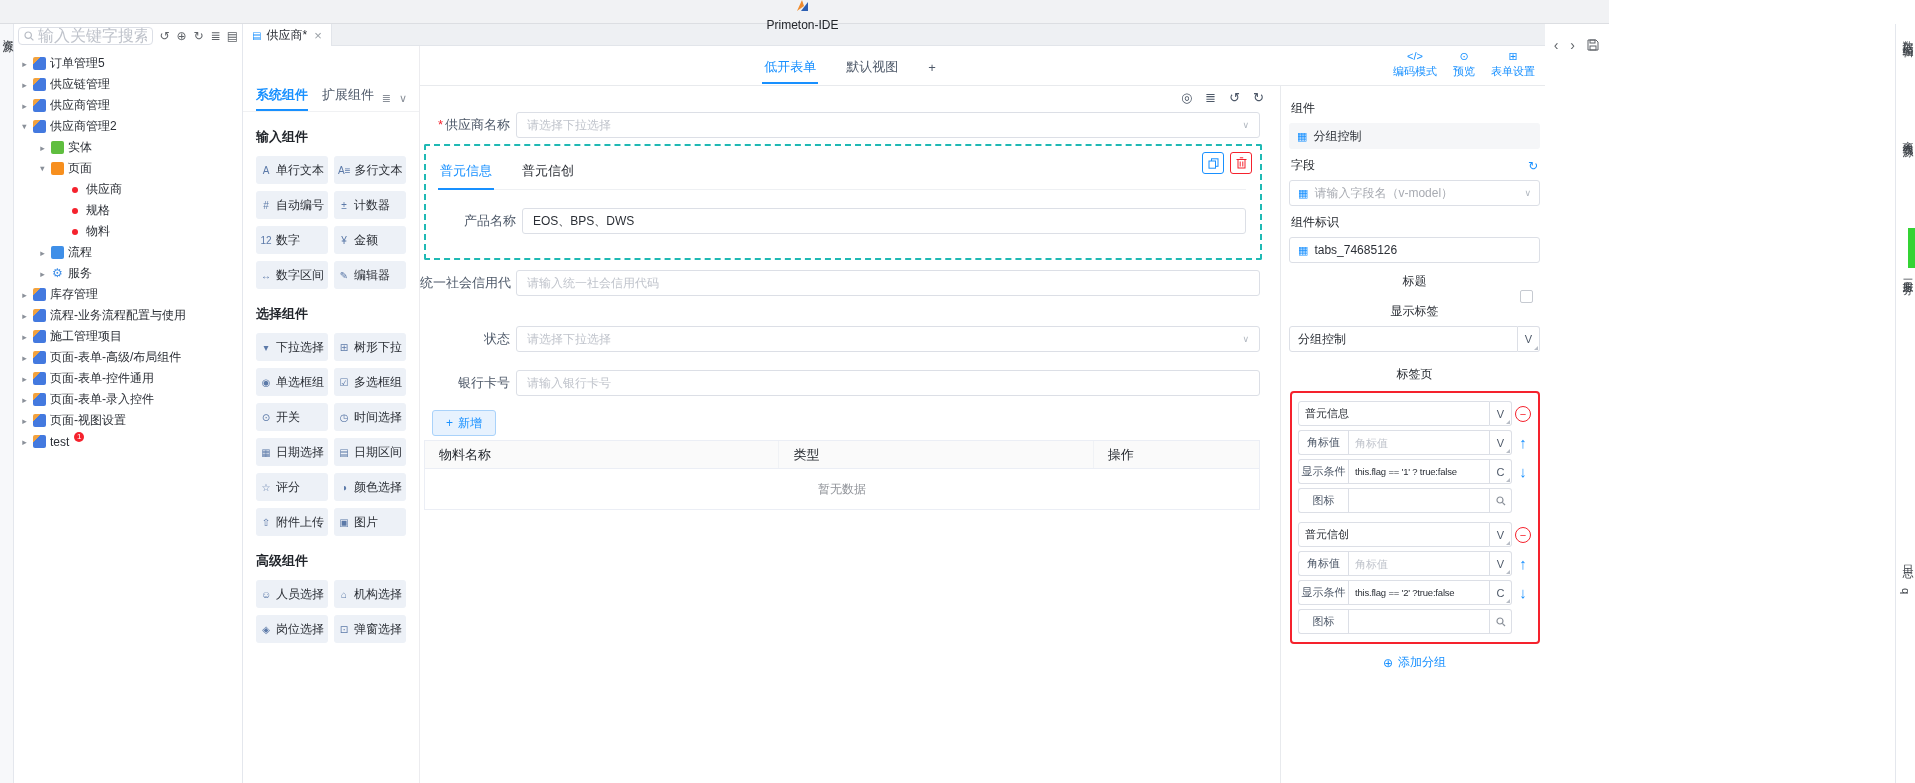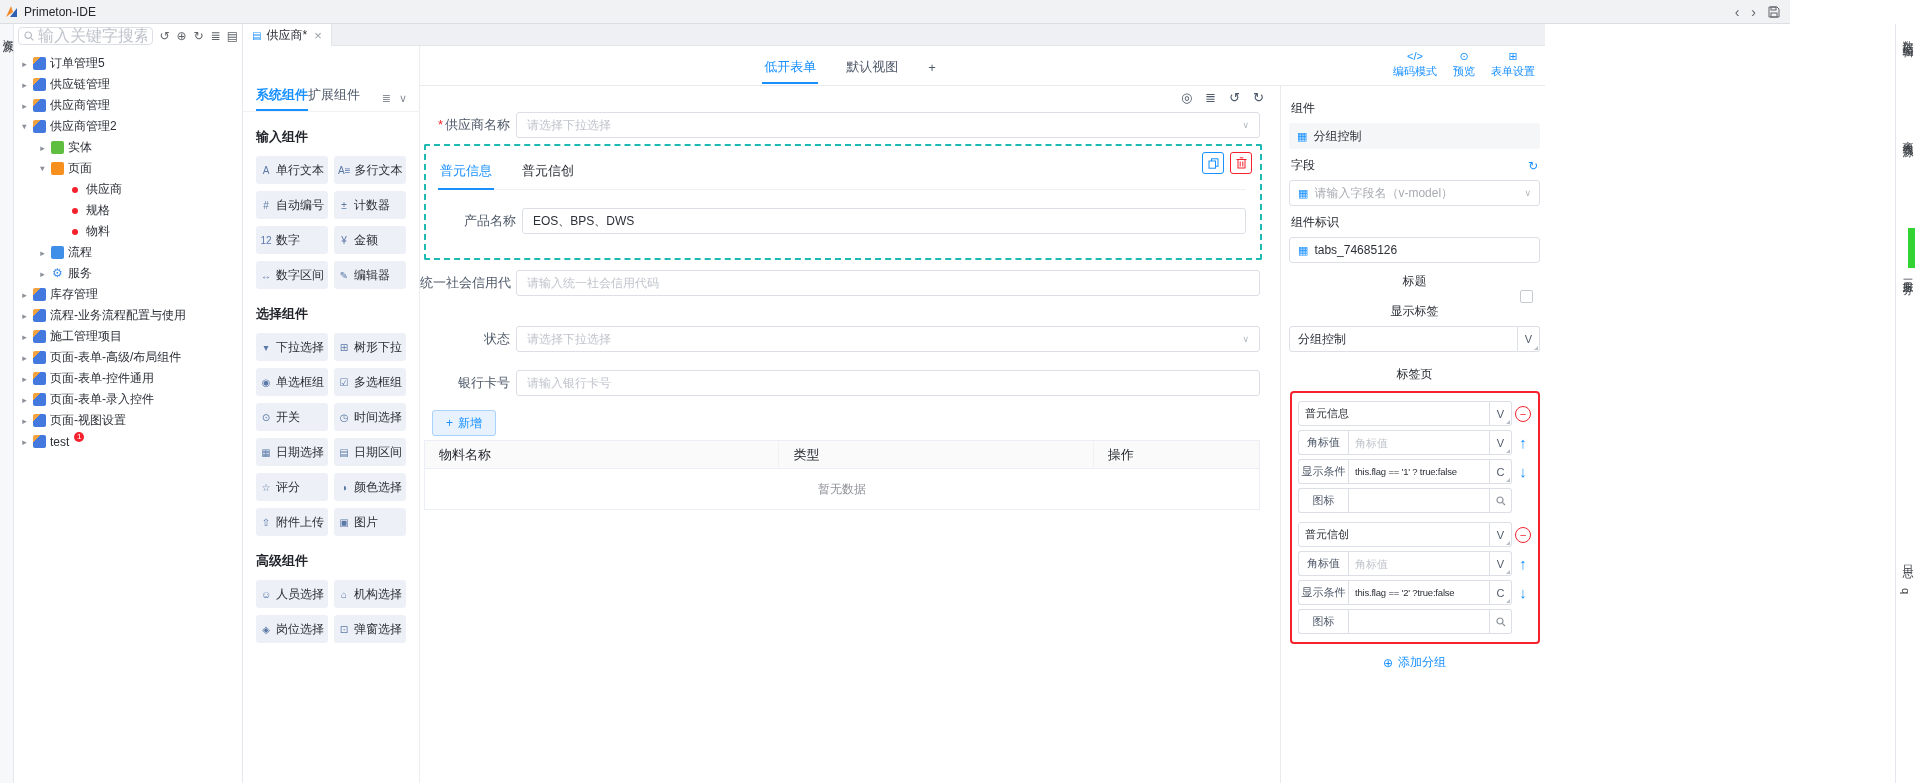--- a/index.html
+++ b/index.html
@@ -1,20 +1,20 @@
 <!DOCTYPE html>
 <html><head>
 <meta charset="utf-8">
 <style>
 *{margin:0;padding:0;box-sizing:border-box;font-family:"Liberation Sans","DejaVu Sans",sans-serif;}
 html,body{width:1915px;height:783px;}
 body{position:relative;background:#fff;overflow:hidden;font-size:12px;color:#2b2f36;}
 
 
-.titlebar{position:absolute;left:0;top:0;width:1790px;height:24px;background:#f1f2f4;border-bottom:1px solid #dcdee2;display:flex;align-items:center;padding:0 10px 0 6px;gap:6px;z-index:5;}
+.titlebar{position:absolute;left:0;top:0;width:1609px;height:24px;background:#f1f2f4;border-bottom:1px solid #dcdee2;display:flex;align-items:center;padding:0 10px 0 6px;gap:6px;z-index:5;flex-direction:column;}
 .tb-title{font-size:12px;color:#23262b;}
 .tb-right{margin-left:auto;display:flex;align-items:center;gap:12px;color:#5f6368;font-size:14px;}
 .tb-right span{cursor:pointer;line-height:1;display:flex;align-items:center;}
 
 
 .left-rail{position:absolute;left:0;top:24px;width:14px;bottom:0;background:#f7f8fa;border-right:1px solid #e4e7ed;text-align:center;}
 .left-rail .vtab{display:inline-block;writing-mode:vertical-rl;letter-spacing:2px;font-size:11px;color:#33373d;margin-top:6px;cursor:pointer;}
 
 
 .explorer{position:absolute;left:14px;top:24px;width:229px;bottom:0;background:#fff;border-right:1px solid #e4e7ed;overflow:hidden;}
@@ -50,21 +50,21 @@
 .view-tabs{position:absolute;left:0;top:0;width:860px;height:40px;display:flex;justify-content:center;align-items:center;gap:26px;}
 .vtab2{font-size:13px;color:#4e5969;padding:10px 2px 6px;cursor:pointer;border-bottom:2px solid transparent;}
 .vtab2.active{color:#1890ff;border-bottom-color:#1890ff;}
 .header-actions{position:absolute;right:10px;top:4px;display:flex;gap:16px;}
 .haction{display:flex;flex-direction:column;align-items:center;gap:1px;color:#1890ff;font-size:11px;cursor:pointer;}
 .haction .hic{font-size:11px;height:13px;line-height:13px;}
 
 
 .palette{position:absolute;left:243px;top:46px;width:177px;bottom:0;background:#fff;border-right:1px solid #ececef;overflow:hidden;}
 .palette-tabs{margin-top:40px;height:26px;display:flex;align-items:flex-end;padding:0 12px 0 13px;border-bottom:1px solid #f0f1f3;}
-.ptabs-list{display:flex;}
+.ptabs-list{display:flex;gap:14px;}
 .ptab{font-size:13px;color:#4e5969;padding-bottom:5px;border-bottom:2px solid transparent;cursor:pointer;}
 .ptab.active{color:#1890ff;font-weight:700;border-bottom-color:#1890ff;}
 .ptab-icons{margin-left:auto;display:flex;gap:8px;color:#8a9099;font-size:11px;padding-bottom:6px;}
 .ptab-icons span{cursor:pointer;}
 .psec-title{font-weight:700;font-size:13px;color:#1f2329;margin:16px 0 10px 13px;}
 .pgrid{display:grid;grid-template-columns:72px 72px;gap:7px 6px;padding-left:13px;}
 .pitem{height:28px;background:#edf1f7;border-radius:3px;display:flex;align-items:center;padding:0 4px;gap:4px;cursor:grab;overflow:hidden;}
 .picon{min-width:12px;text-align:center;color:#5b79a8;font-size:10px;flex:none;}
 .plabel{font-size:12px;color:#2b2f36;white-space:nowrap;}
 

